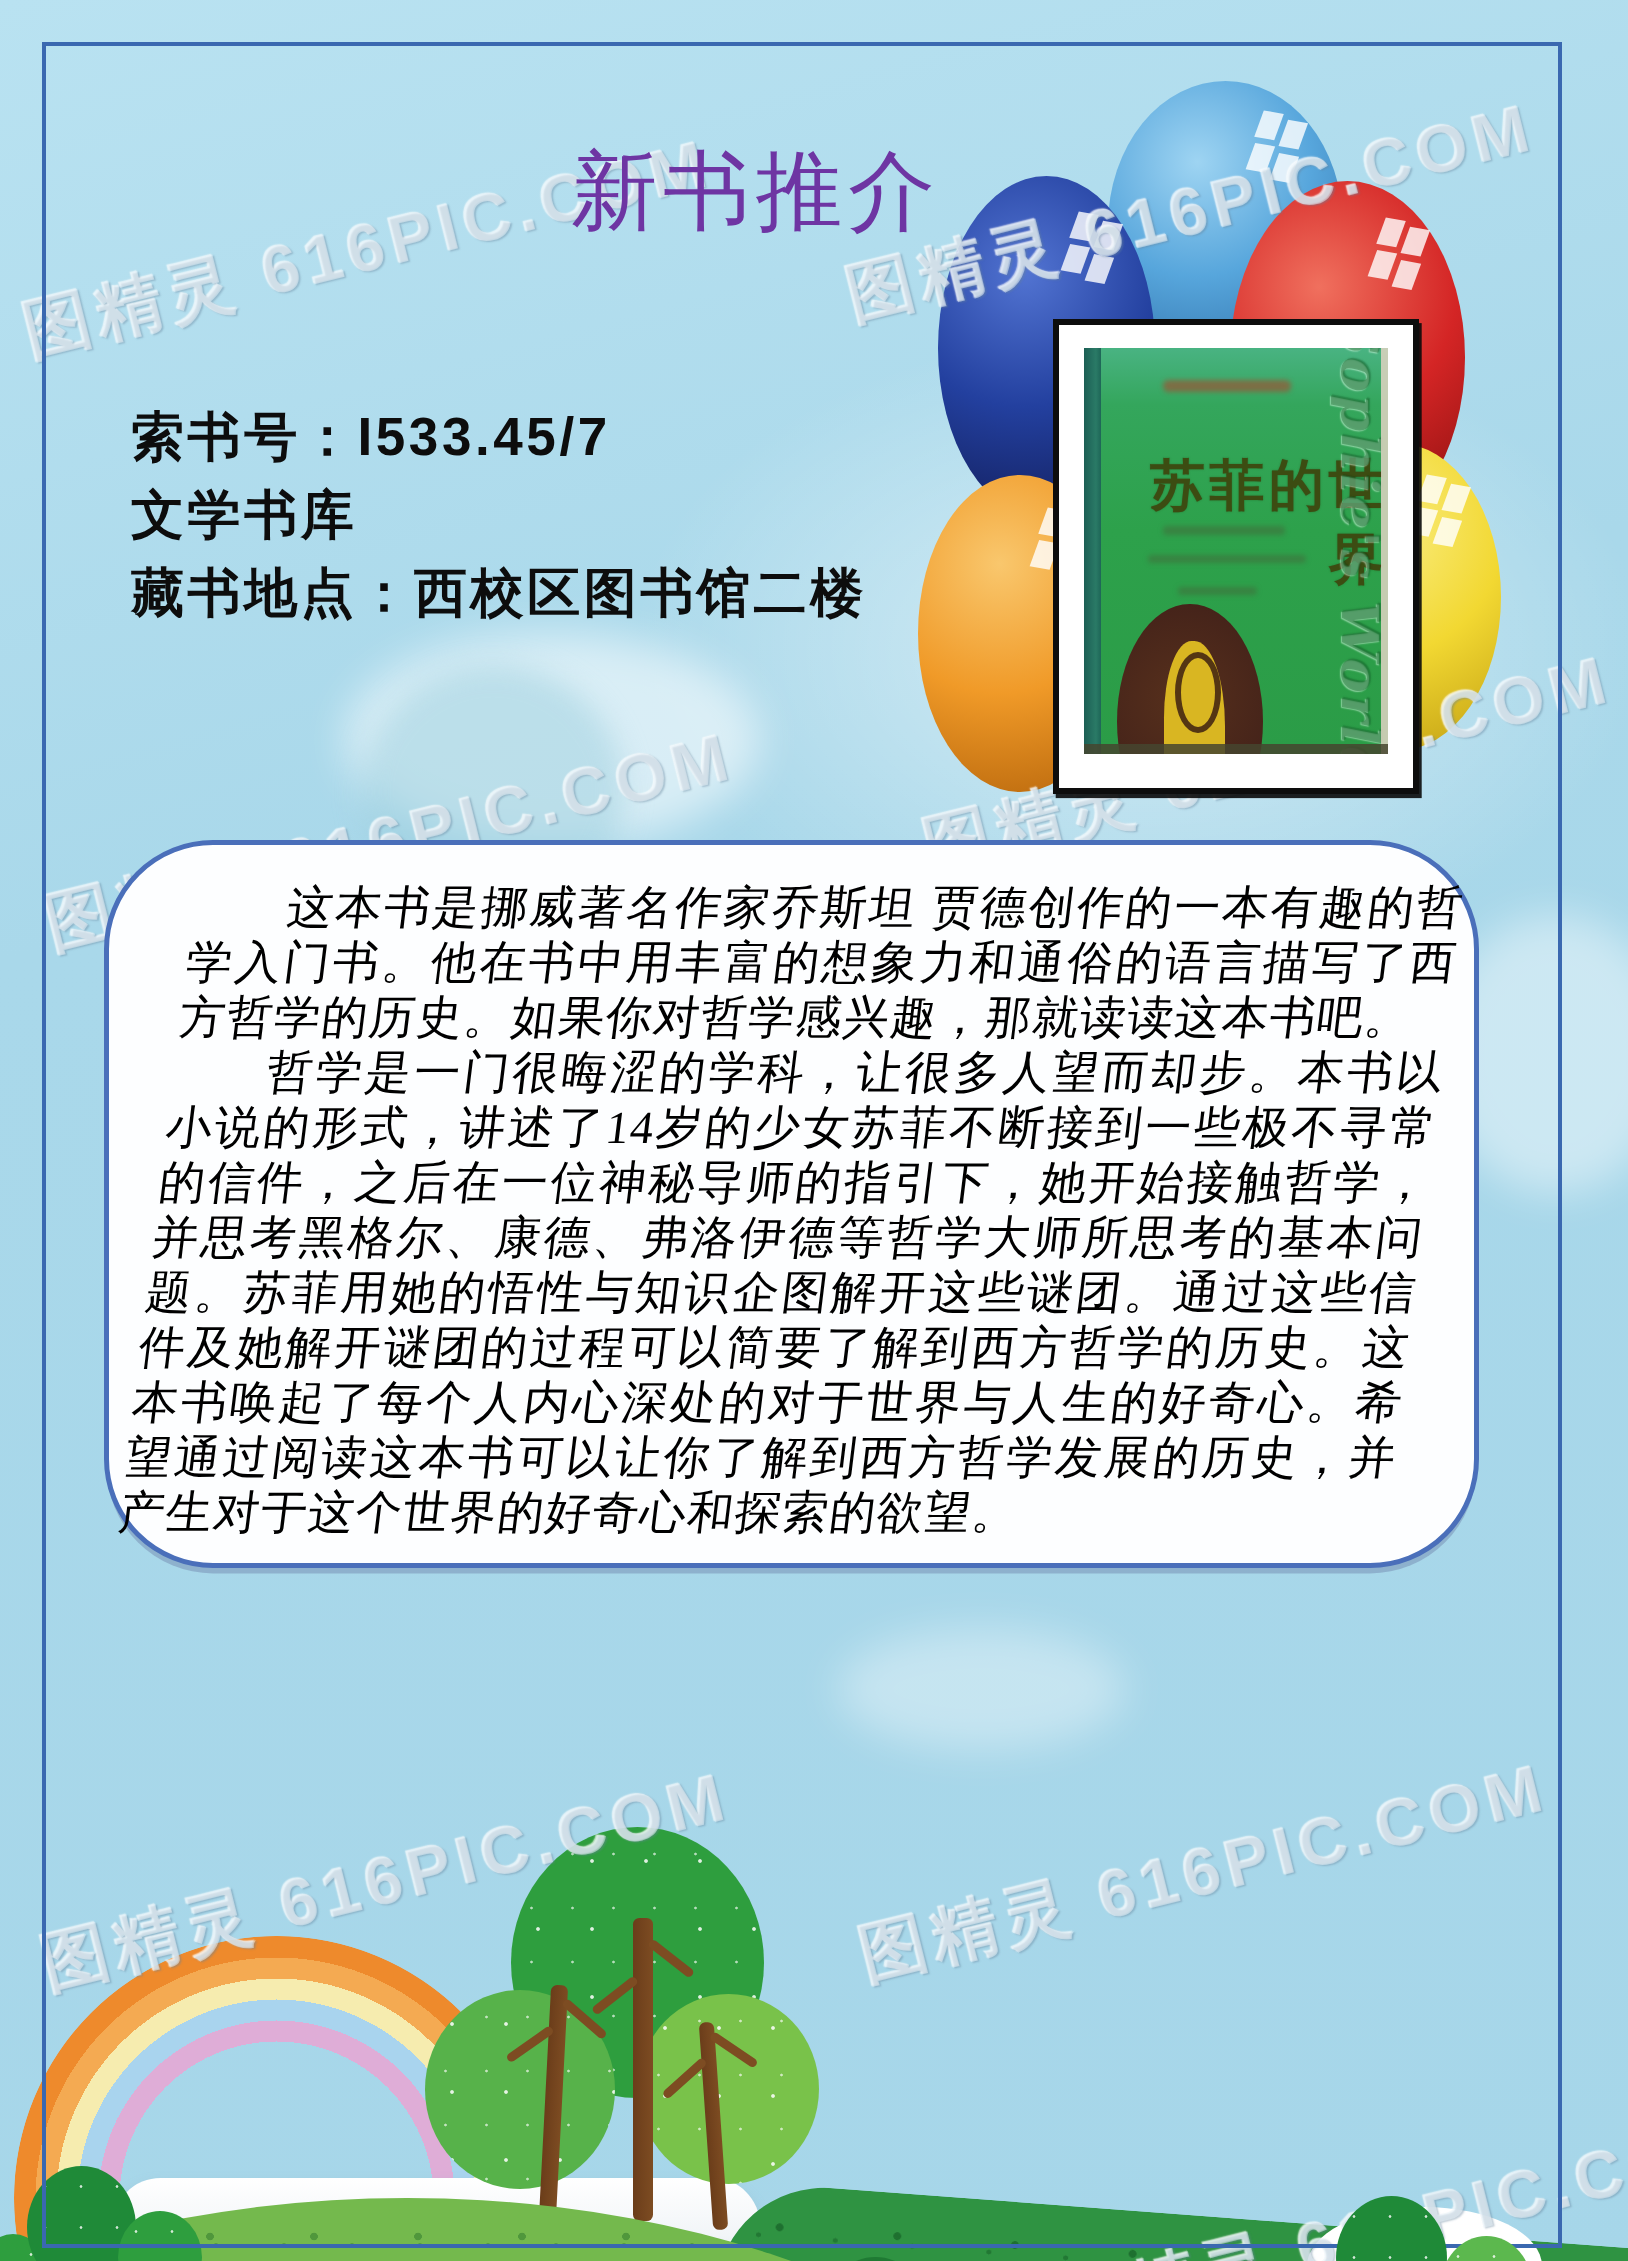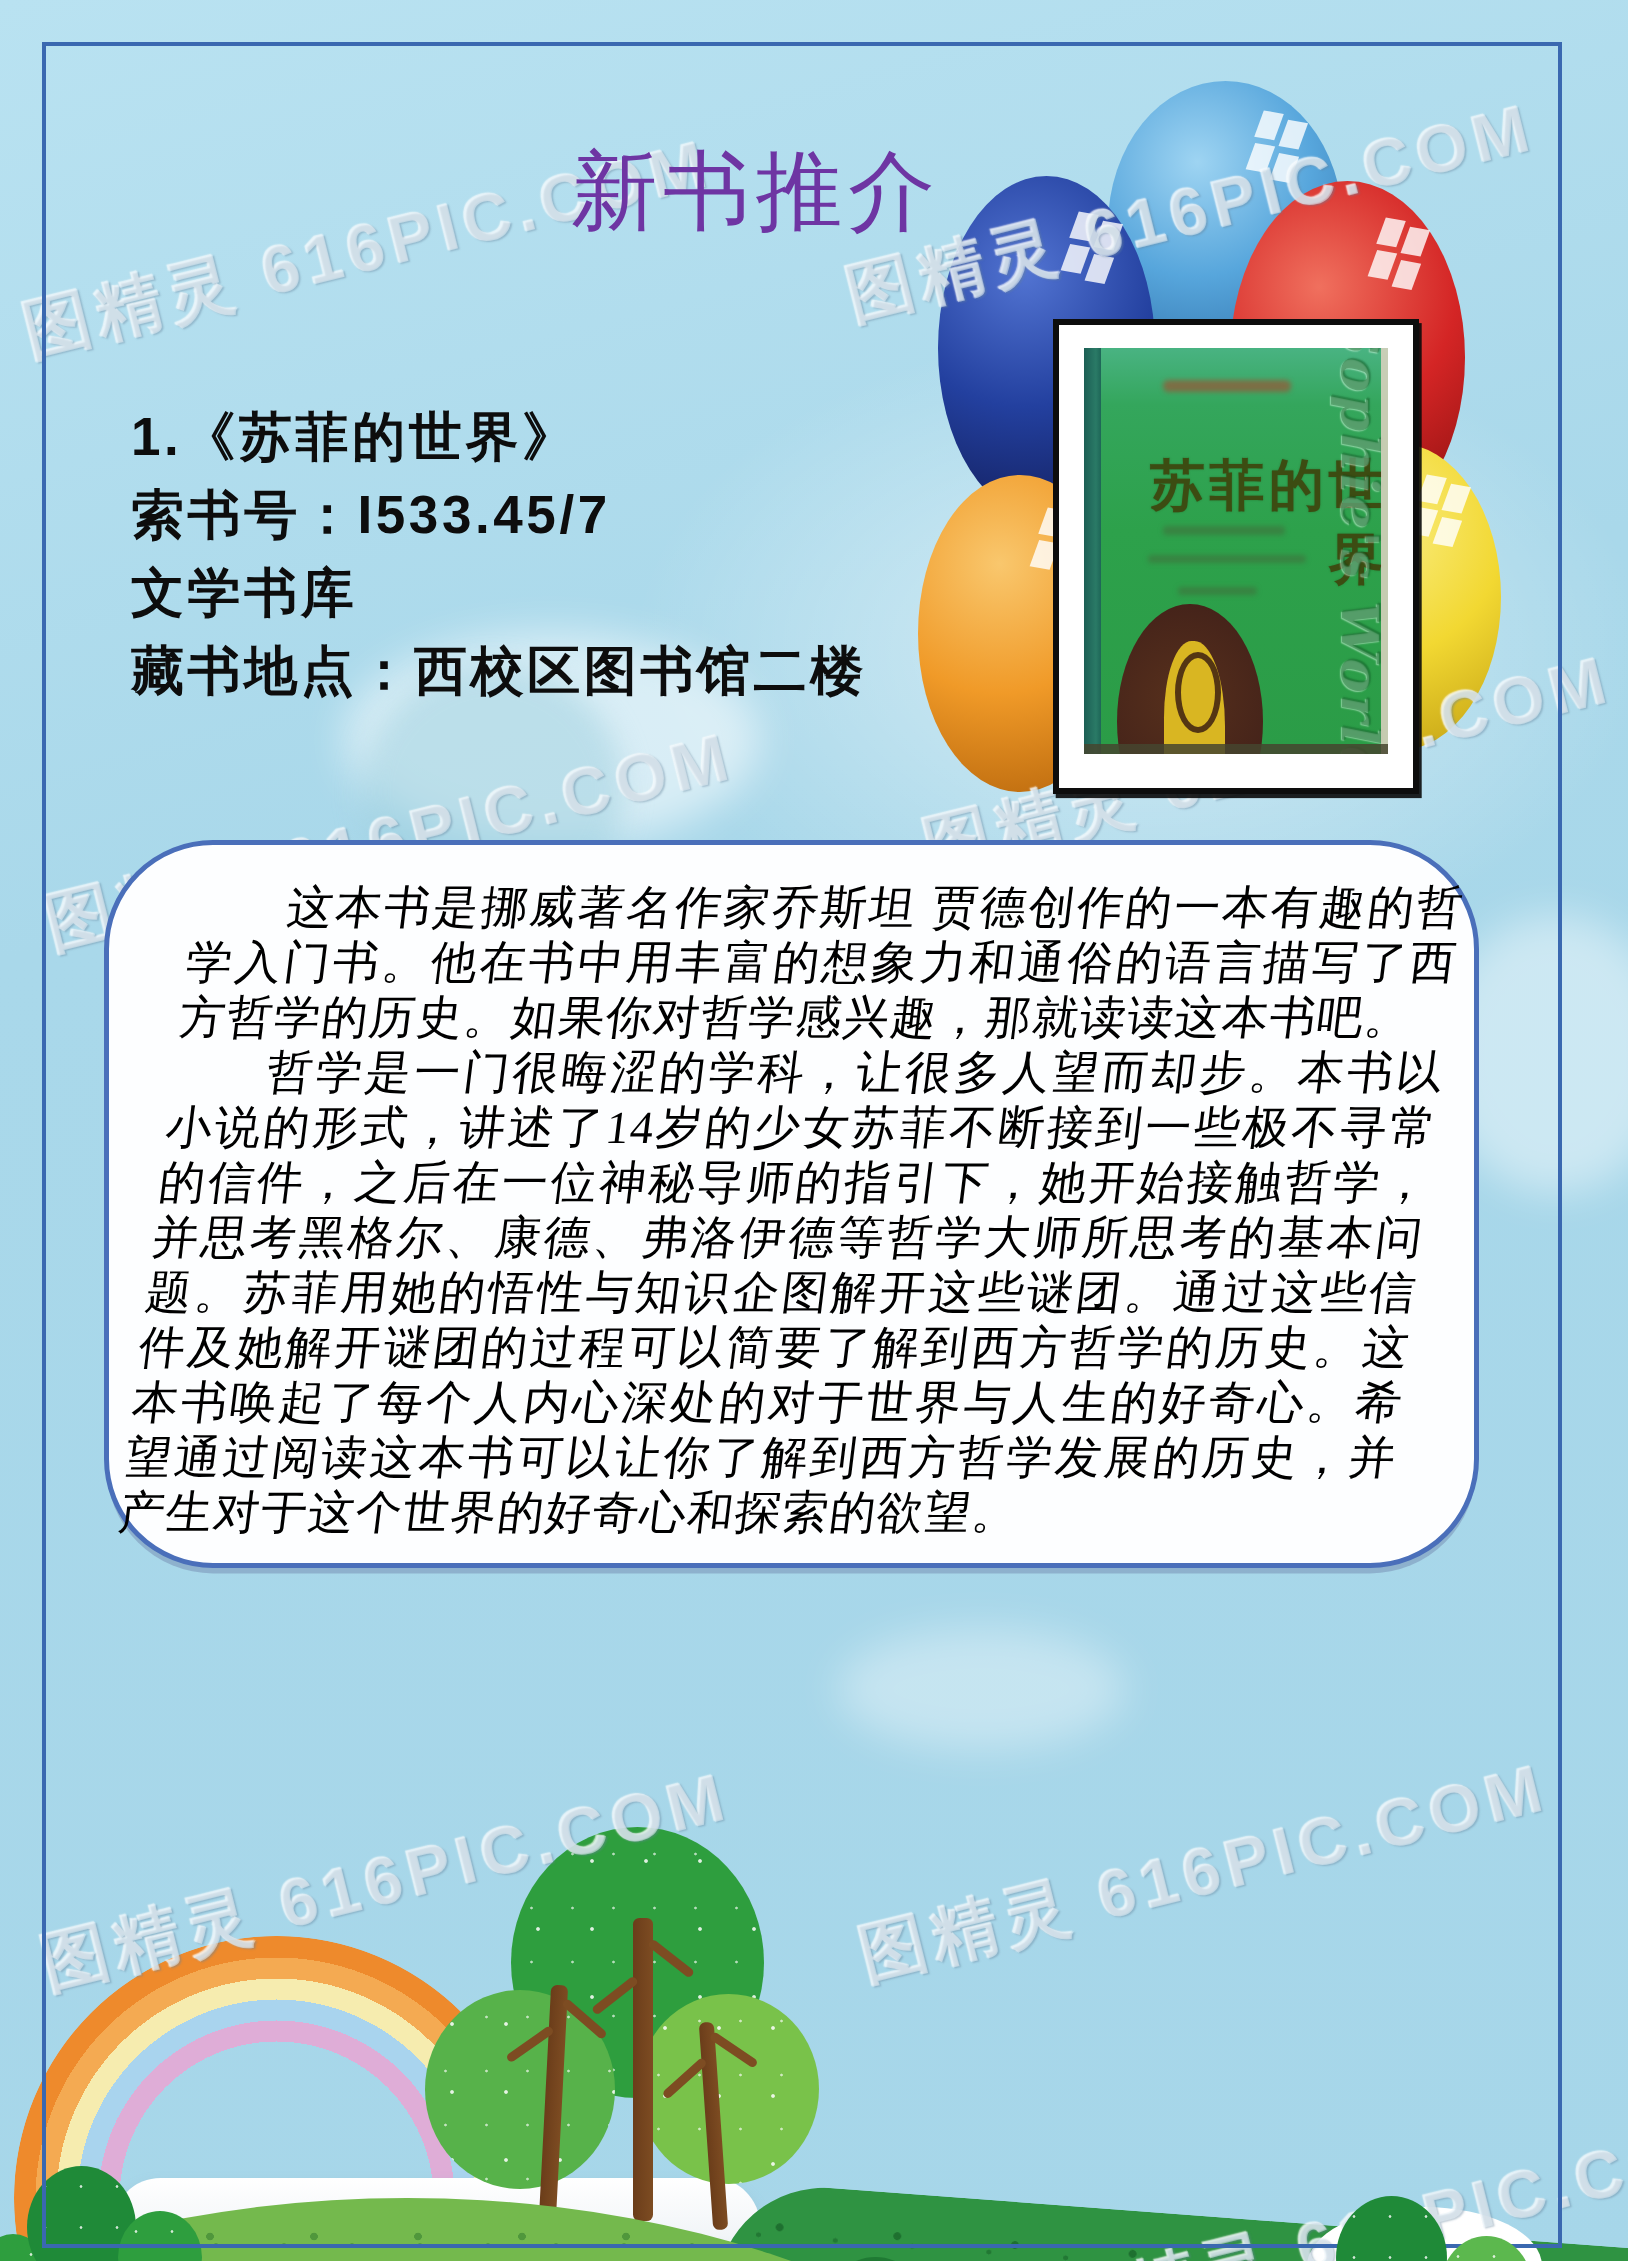--- a/index.html
+++ b/index.html
@@ -204,21 +204,20 @@
       <div id="cover-oval">
         <div id="fig"></div>
       </div>
       <div id="cover-script">Sophie's World</div>
       <div id="page-edge"></div>
       <div id="photo-bottom"></div>
     </div>
   </div>
 
   <div id="info">
-    <div>1.《苏菲的世界》</div>
     <div>索书号：I533.45/7</div>
     <div>文学书库</div>
     <div>藏书地点：西校区图书馆二楼</div>
   </div>
 
   <div id="bubble">
     <div id="bubble-text">
       <p>这本书是挪威著名作家乔斯坦 贾德创作的一本有趣的哲学入门书。他在书中用丰富的想象力和通俗的语言描写了西方哲学的历史。如果你对哲学感兴趣，那就读读这本书吧。</p>
       <p>哲学是一门很晦涩的学科，让很多人望而却步。本书以小说的形式，讲述了14岁的少女苏菲不断接到一些极不寻常的信件，之后在一位神秘导师的指引下，她开始接触哲学，并思考黑格尔、康德、弗洛伊德等哲学大师所思考的基本问题。苏菲用她的悟性与知识企图解开这些谜团。通过这些信件及她解开谜团的过程可以简要了解到西方哲学的历史。这本书唤起了每个人内心深处的对于世界与人生的好奇心。希望通过阅读这本书可以让你了解到西方哲学发展的历史，并产生对于这个世界的好奇心和探索的欲望。</p>
     </div>

